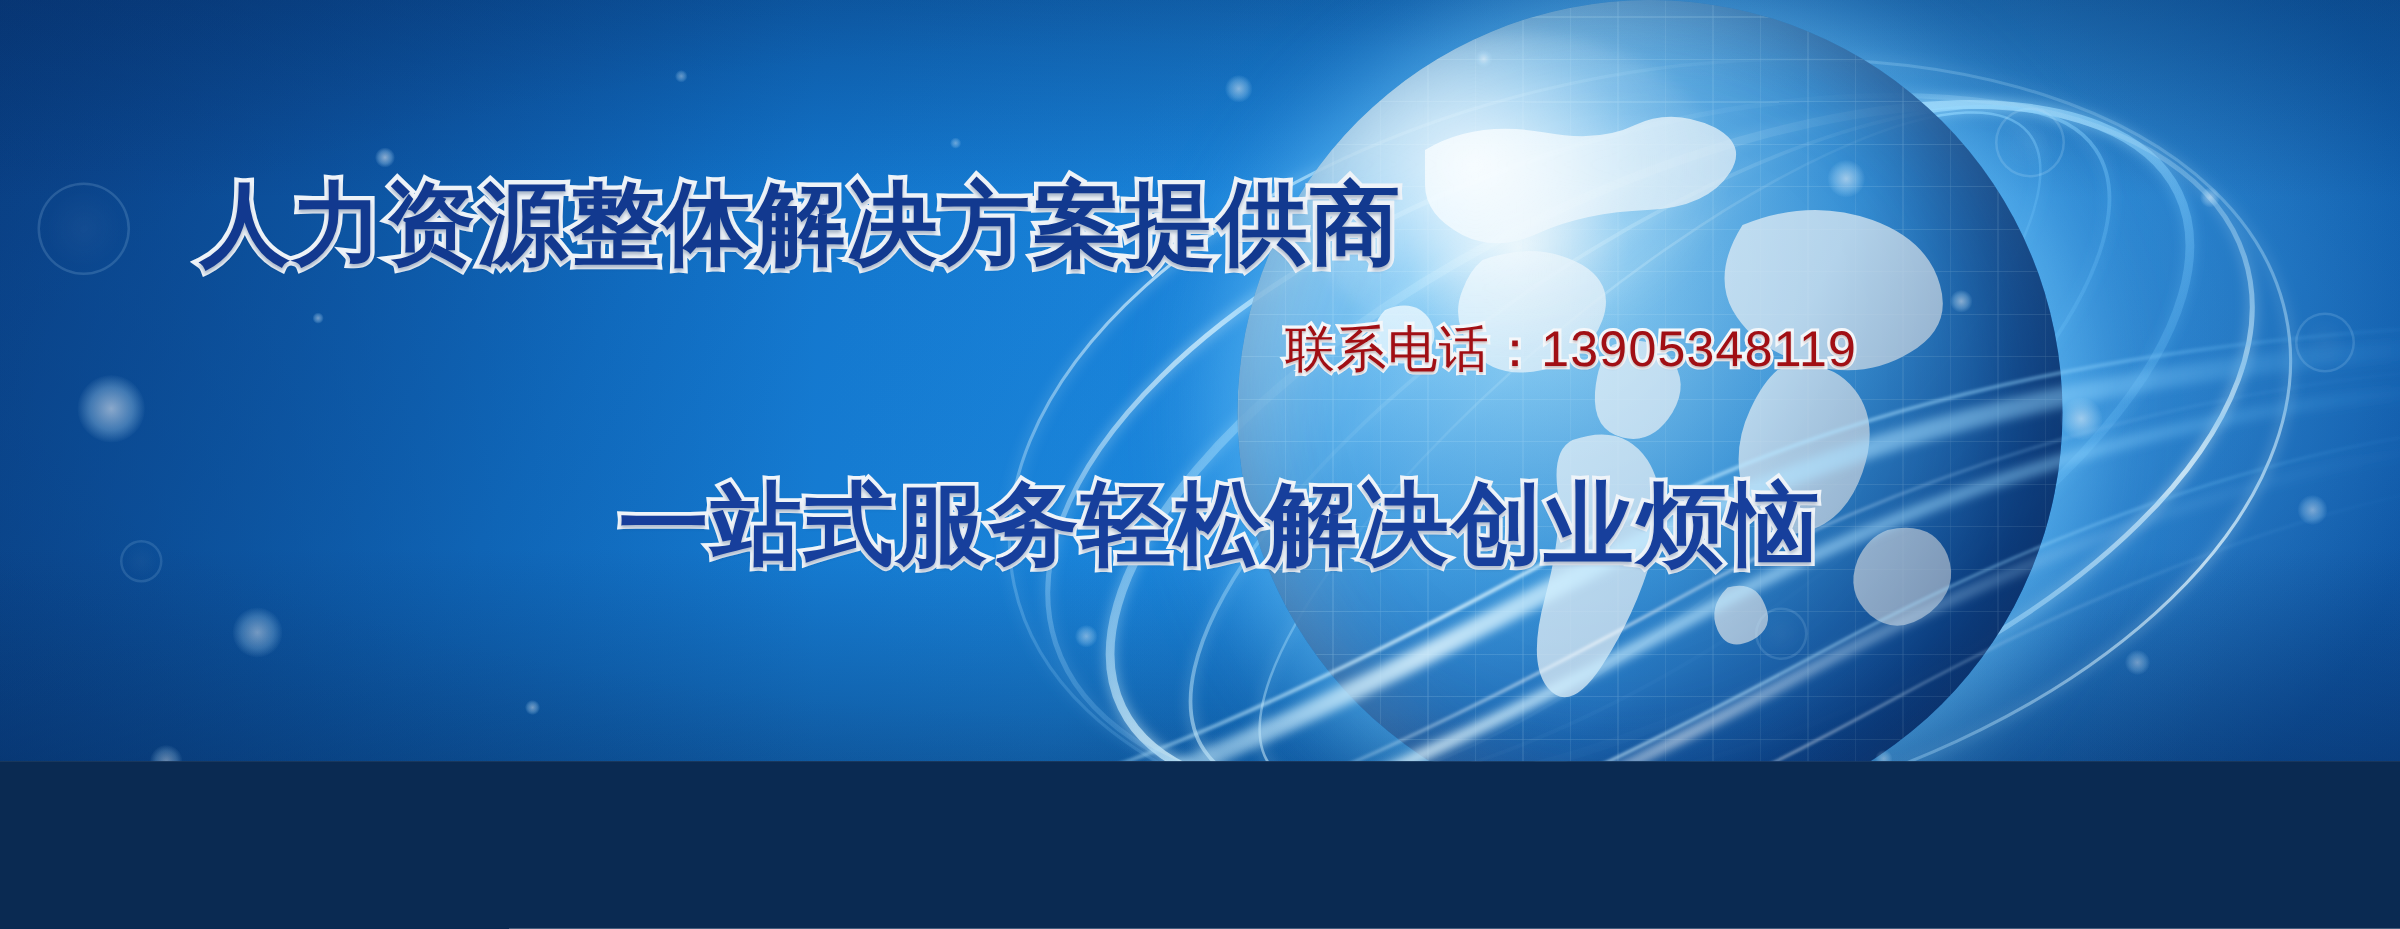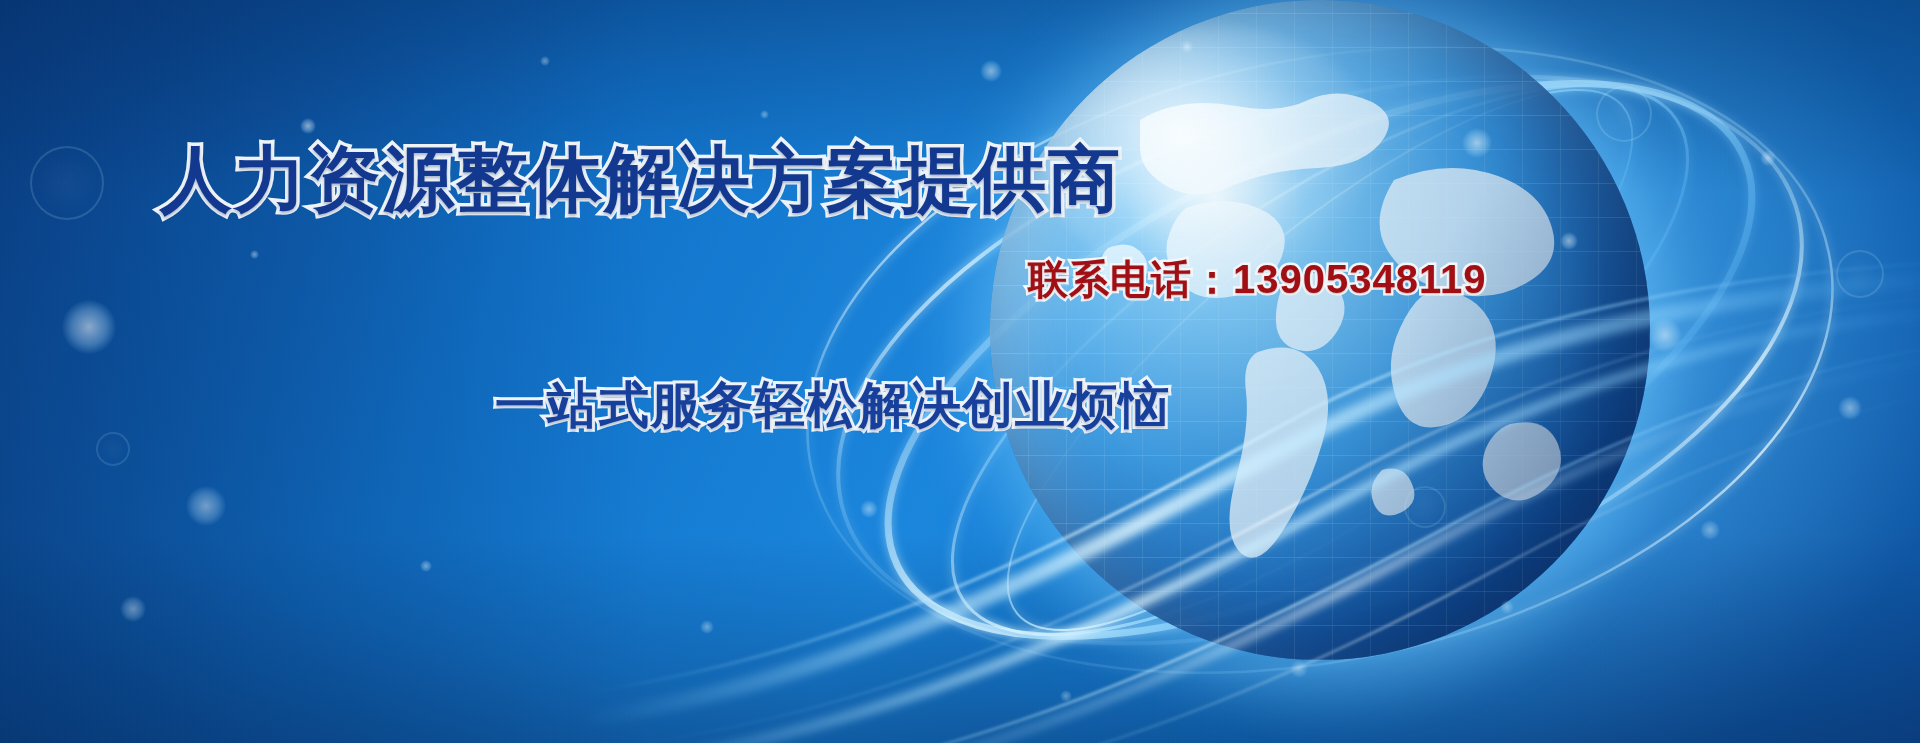--- a/index.html
+++ b/index.html
@@ -3,21 +3,21 @@
 <meta charset="utf-8">
 <style>
   html, body {
     margin: 0;
     padding: 0;
     background: #0a2a52;
   }
   #banner {
     position: relative;
     width: 1920px;
-    height: 743px;
+    height: 609px;
     overflow: hidden;
     font-family: "Liberation Sans", "DejaVu Sans", sans-serif;
     background: #ffffff;
     text-align: right;
   }
 
   
   .bg-base {
     position: absolute;
     inset: 0;
@@ -153,34 +153,34 @@
     -webkit-text-stroke: 5px #f0f5fa;
     paint-order: stroke fill;
     text-shadow: 0 1px 2px rgba(8,40,90,0.25);
   }
 
   .phone {
     position: absolute;
     left: 1028px;
     top: 252px;
     font-size: 40px;
-    font-weight: bold;
+    font-weight: normal;
     letter-spacing: 1px;
     color: #a10f14;
     white-space: nowrap;
     -webkit-text-stroke: 5px #f4f7fa;
     paint-order: stroke fill;
     text-shadow: 0 1px 2px rgba(60,0,0,0.25);
   }
 
   .tagline {
     position: absolute;
     left: 495px;
     top: 372px;
-    font-size: 50px;
+    font-size: 72px;
     font-weight: bold;
     letter-spacing: 2px;
     color: #173f9c;
     white-space: nowrap;
     -webkit-text-stroke: 6px #eff4f9;
     paint-order: stroke fill;
     text-shadow: 0 2px 3px rgba(8,40,90,0.28);
   }
 </style>
 </head>

